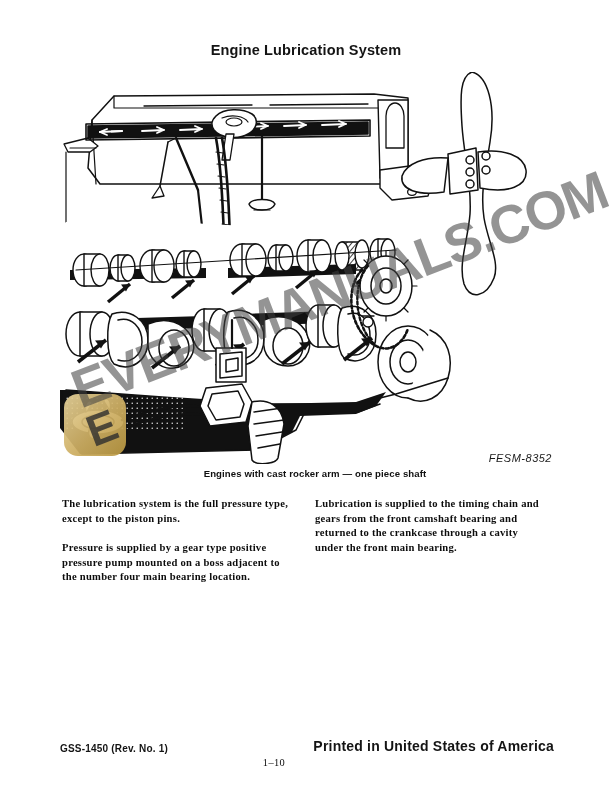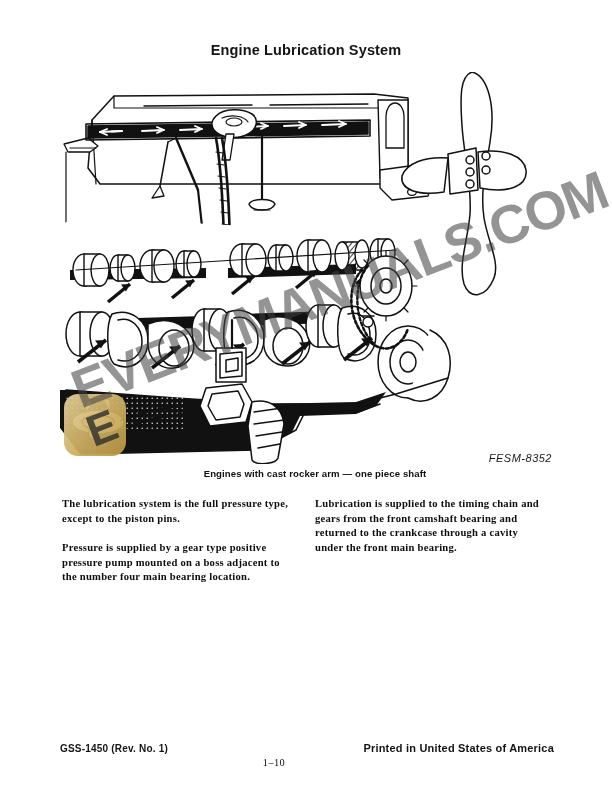--- a/index.html
+++ b/index.html
@@ -152,21 +152,21 @@
     letter-spacing: 0.2px;
     color: #141414;
     margin-top: 20px;
   }
   .footer-right {
     position: absolute;
     bottom: 38px;
     right: 58px;
     font-family: "Liberation Sans", sans-serif;
     font-weight: bold;
-    font-size: 11px;
+    font-size: 14px;
     letter-spacing: 0.2px;
     color: #141414;
   }
   .footer-center {
     position: absolute;
     bottom: 24px;
     left: 0;
     width: 548px;
     text-align: center;
     font-family: "Liberation Serif", serif;

